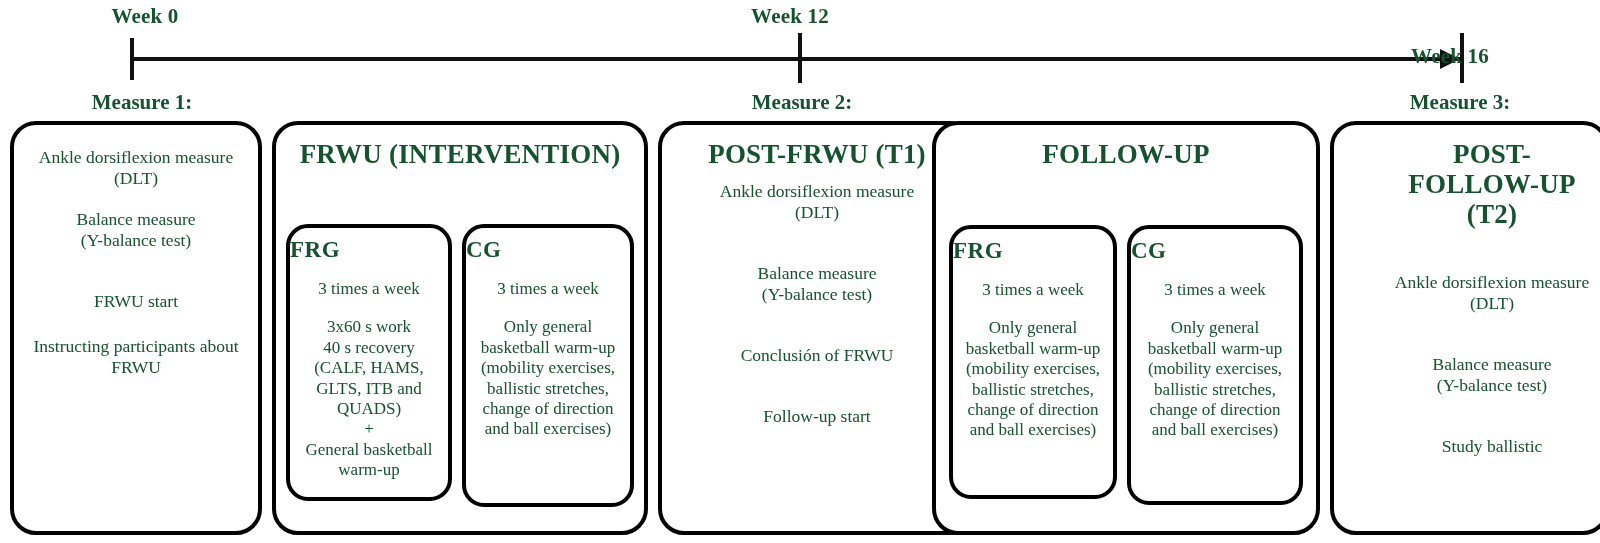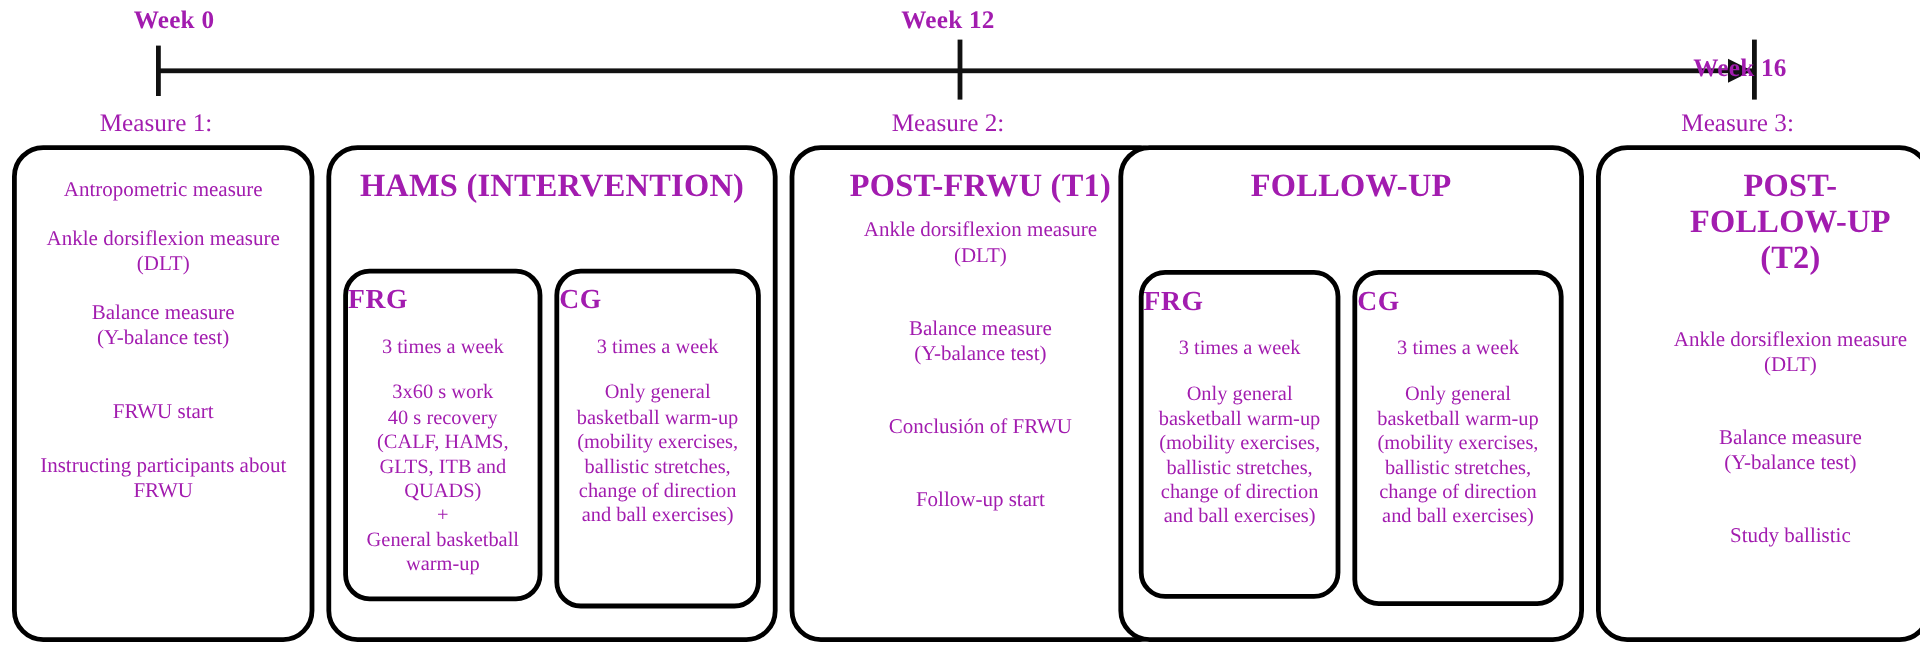--- a/index.html
+++ b/index.html
@@ -6,21 +6,21 @@
     margin: 0;
     padding: 0;
     background: #ffffff;
   }
   #stage {
     position: relative;
     width: 1600px;
     height: 543px;
     background: #ffffff;
     font-family: "Liberation Serif", "DejaVu Serif", serif;
-    color: #a21caf;
+    color: #14532d;
     overflow: hidden;
     border-radius: 11px;
   }
 
   
   .tl-axis {
     position: absolute;
     background: #111111;
   }
   .tl-line {
@@ -57,24 +57,25 @@
     white-space: nowrap;
     transform: translateX(-50%);
   }
   .wl-0  { left: 145px; }
   .wl-12 { left: 790px; }
   .wl-16 { left: 1450px; margin-top: 40px; }
 
   .measure-label {
     position: absolute;
     top: 90px;
-    font-weight: normal;
+    font-weight: bold;
     font-size: 21px;
     white-space: nowrap;
     transform: translateX(-50%);
+    margin-left: 12px;
   }
   .ml-1 { left: 130px; }
   .ml-2 { left: 790px; }
   .ml-3 { left: 1448px; }
 
   
   .stage-box {
     position: absolute;
     top: 121px;
     height: 414px;
@@ -166,33 +167,32 @@
   <div class="week-label wl-0">Week 0</div>
   <div class="week-label wl-12">Week 12</div>
   <div class="week-label wl-16">Week 16</div>
 
   <div class="measure-label ml-1">Measure 1:</div>
   <div class="measure-label ml-2">Measure 2:</div>
   <div class="measure-label ml-3">Measure 3:</div>
 
   <div class="stage-box box-pre">
     <div class="box-body" style="margin-top:22px;">
-      <div class="para tight">Antropometric measure</div>
       <div class="para tight">Ankle dorsiflexion measure
 (DLT)</div>
       <div class="para gap-l">Balance measure
 (Y-balance test)</div>
       <div class="para">FRWU start</div>
       <div class="para tight">Instructing participants about
 FRWU</div>
     </div>
   </div>
 
   <div class="stage-box box-frwu">
-    <div class="box-title">HAMS
+    <div class="box-title">FRWU
 (INTERVENTION)</div>
 
     <div class="inner-row frwu">
       <div class="inner-box frg-frwu">
         <div class="inner-title">FRG</div>
         <div class="inner-body">
           <div class="para">3 times a week</div>
           <div class="para">3x60 s work
 40 s recovery
 (CALF, HAMS,

